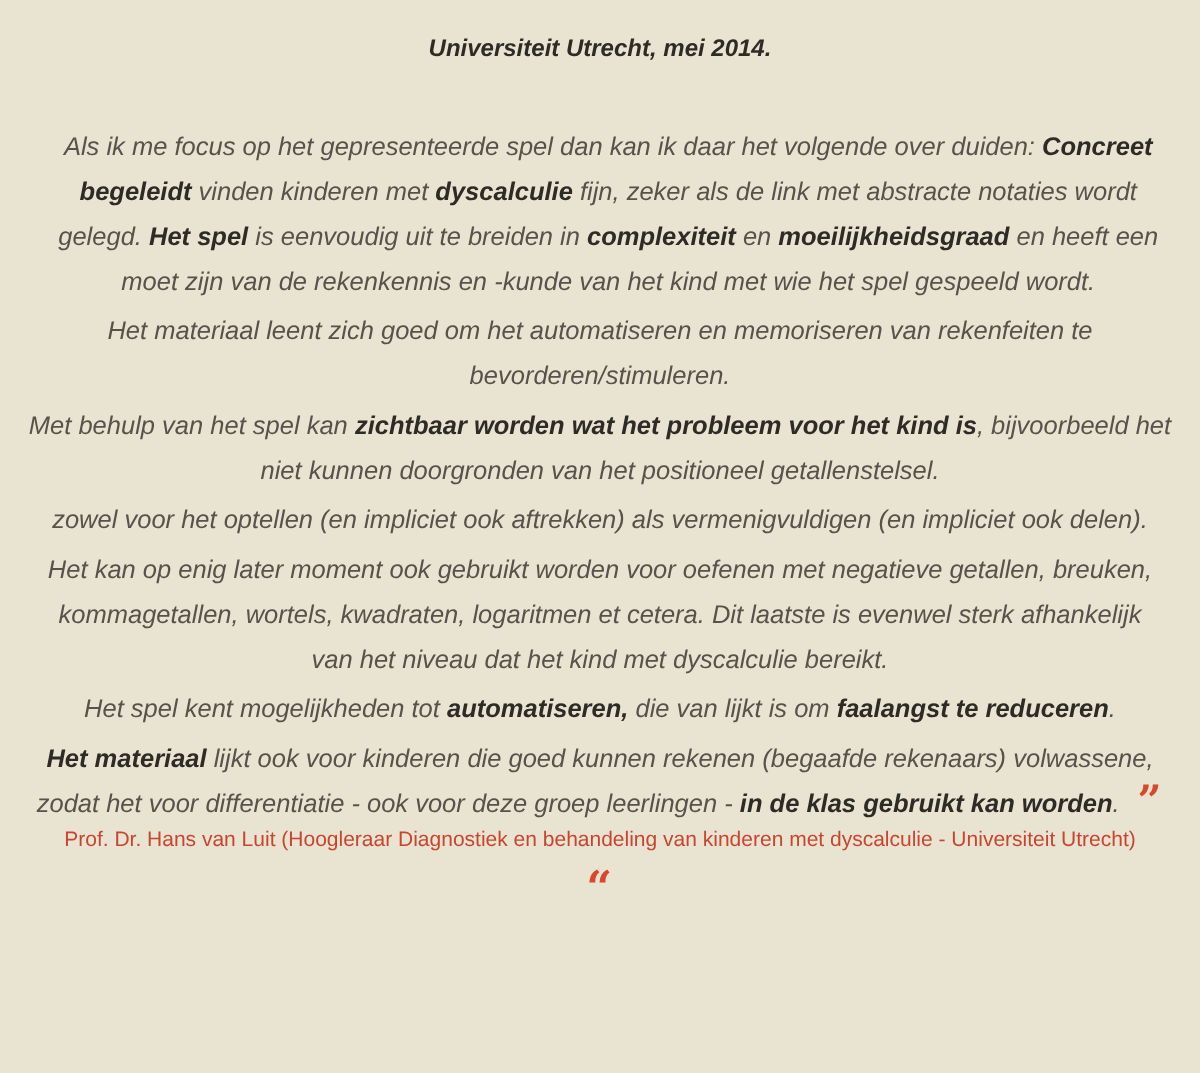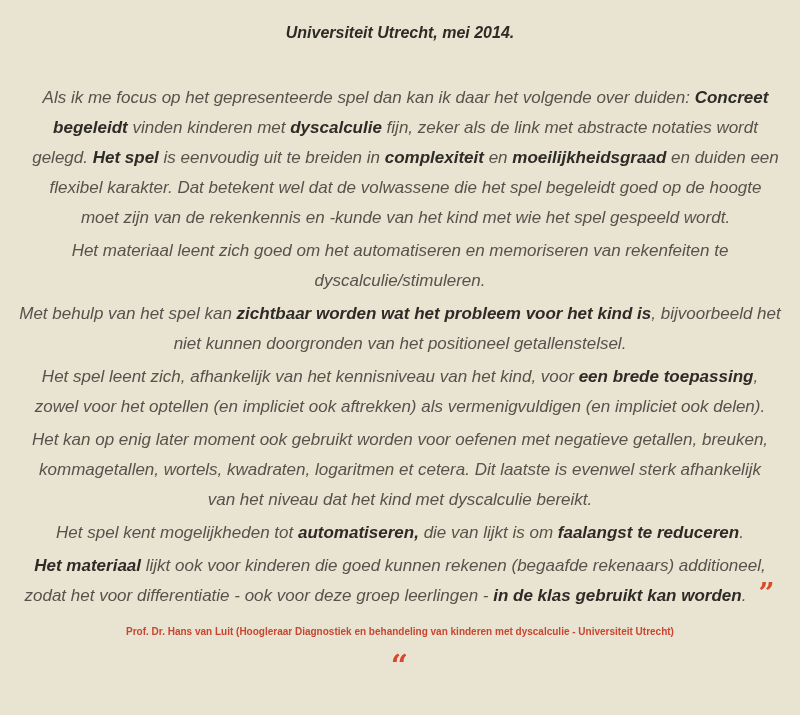--- a/index.html
+++ b/index.html
@@ -48,24 +48,23 @@
     font-style: normal;
     font-weight: bold;
     font-size: 28px;
     line-height: 0;
     color: var(--quote-accent);
     margin-left: 12px;
     vertical-align: -2px;
     letter-spacing: 1px;
   }
   .attribution {
-    margin-top: 13px;
     font-style: normal;
-    font-weight: bold;
-    font-size: 10px;
+    font-weight: normal;
+    font-size: 14px;
     line-height: 16px;
     color: var(--accent);
   }
   .next-quote {
     margin-top: 13px;
     font-family: "DejaVu Serif", serif;
     font-weight: bold;
     font-size: 30px;
     line-height: 26px;
     color: var(--quote-accent);
@@ -75,46 +74,44 @@
 </head>
 <body>
 
 <div class="page">
   <div class="title">Universiteit Utrecht, mei 2014.</div>
 
   <div class="quote-body">
       <div class="paragraph">
         <div class="line"><span>Als ik me focus op het gepresenteerde spel dan kan ik daar het volgende over duiden: </span><span class="bold">Concreet</span></div>
         <div class="line"><span class="bold">begeleidt</span><span> vinden kinderen met </span><span class="bold">dyscalculie</span><span> fijn, zeker als de link met abstracte notaties wordt</span></div>
-        <div class="line"><span>gelegd. </span><span class="bold">Het spel</span><span> is eenvoudig uit te breiden in </span><span class="bold">complexiteit</span><span> en </span><span class="bold">moeilijkheidsgraad</span><span> en duiden een</span></div>
-        <div class="line"><span>flexibel karakter. Dat betekent wel dat de volwassene die het spel begeleidt goed op de hoogte</span></div>
+        <div class="line"><span>gelegd. </span><span class="bold">Het spel</span><span> is eenvoudig uit te breiden in </span><span class="bold">complexiteit</span><span> en </span><span class="bold">moeilijkheidsgraad</span><span> en heeft een</span></div>
         <div class="line"><span>moet zijn van de rekenkennis en -kunde van het kind met wie het spel gespeeld wordt.</span></div>
       </div>
       <div class="paragraph">
         <div class="line"><span>Het materiaal leent zich goed om het automatiseren en memoriseren van rekenfeiten te</span></div>
-        <div class="line"><span>dyscalculie/stimuleren.</span></div>
+        <div class="line"><span>bevorderen/stimuleren.</span></div>
       </div>
       <div class="paragraph">
         <div class="line"><span>Met behulp van het spel kan </span><span class="bold">zichtbaar worden wat het probleem voor het kind is</span><span>, bijvoorbeeld het</span></div>
         <div class="line"><span>niet kunnen doorgronden van het positioneel getallenstelsel.</span></div>
       </div>
       <div class="paragraph">
-        <div class="line"><span>Het spel leent zich, afhankelijk van het kennisniveau van het kind, voor </span><span class="bold">een brede toepassing</span><span>,</span></div>
         <div class="line"><span>zowel voor het optellen (en impliciet ook aftrekken) als vermenigvuldigen (en impliciet ook delen).</span></div>
       </div>
       <div class="paragraph">
         <div class="line"><span>Het kan op enig later moment ook gebruikt worden voor oefenen met negatieve getallen, breuken,</span></div>
         <div class="line"><span>kommagetallen, wortels, kwadraten, logaritmen et cetera. Dit laatste is evenwel sterk afhankelijk</span></div>
         <div class="line"><span>van het niveau dat het kind met dyscalculie bereikt.</span></div>
       </div>
       <div class="paragraph">
         <div class="line"><span>Het spel kent mogelijkheden tot </span><span class="bold">automatiseren,</span><span> die van lijkt is om </span><span class="bold">faalangst te reduceren</span><span>.</span></div>
       </div>
       <div class="paragraph">
-        <div class="line"><span class="bold">Het materiaal</span><span> lijkt ook voor kinderen die goed kunnen rekenen (begaafde rekenaars) additioneel,</span></div>
+        <div class="line"><span class="bold">Het materiaal</span><span> lijkt ook voor kinderen die goed kunnen rekenen (begaafde rekenaars) volwassene,</span></div>
         <div class="line"><span>zodat het voor differentiatie - ook voor deze groep leerlingen - </span><span class="bold">in de klas gebruikt kan worden</span><span>.</span><span class="qmark">”</span></div>
       </div>
     </div>
 
   <div class="attribution">Prof. Dr. Hans van Luit (Hoogleraar Diagnostiek en behandeling van kinderen met dyscalculie - Universiteit Utrecht)</div>
 
   <div class="next-quote">“</div>
 </div>
 
 </body></html>

